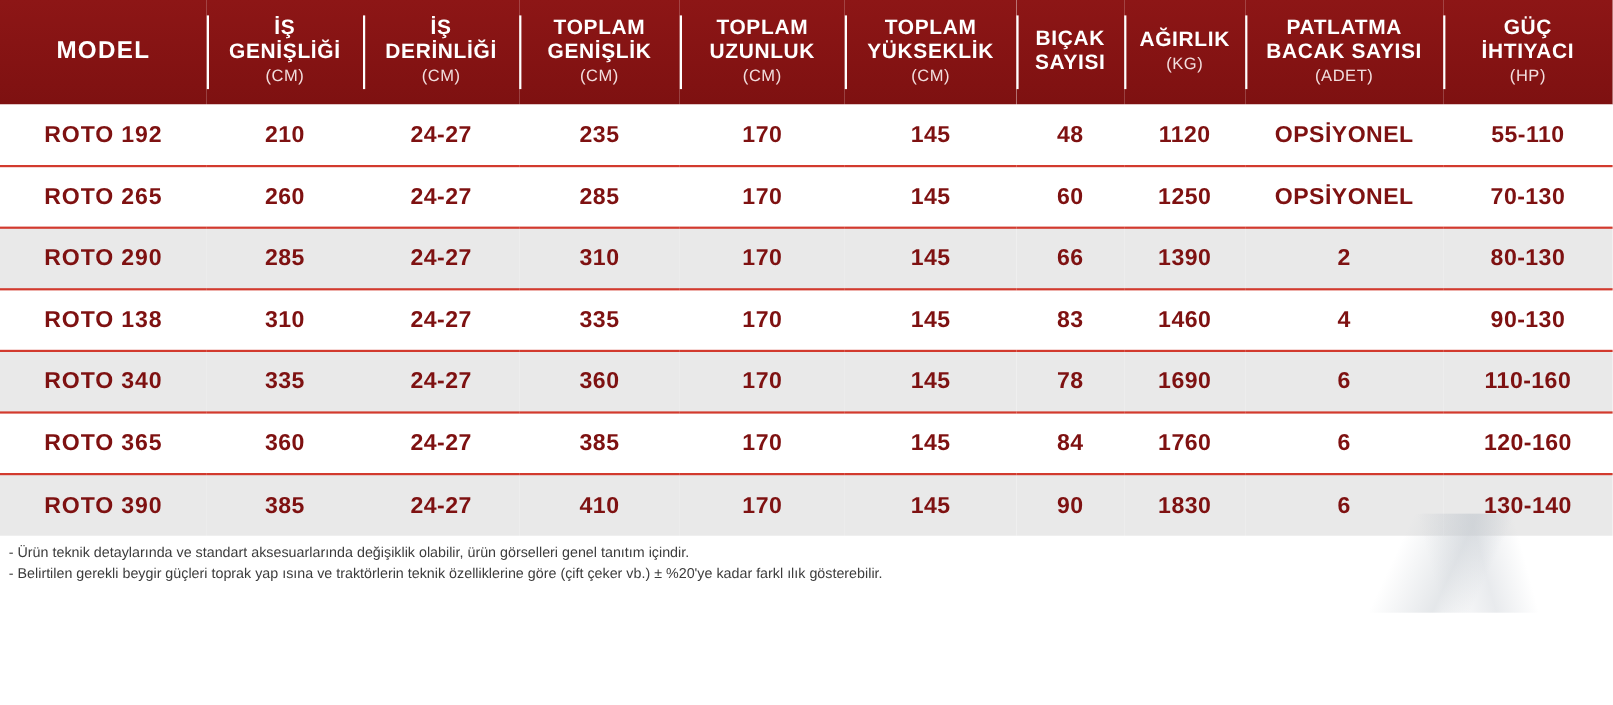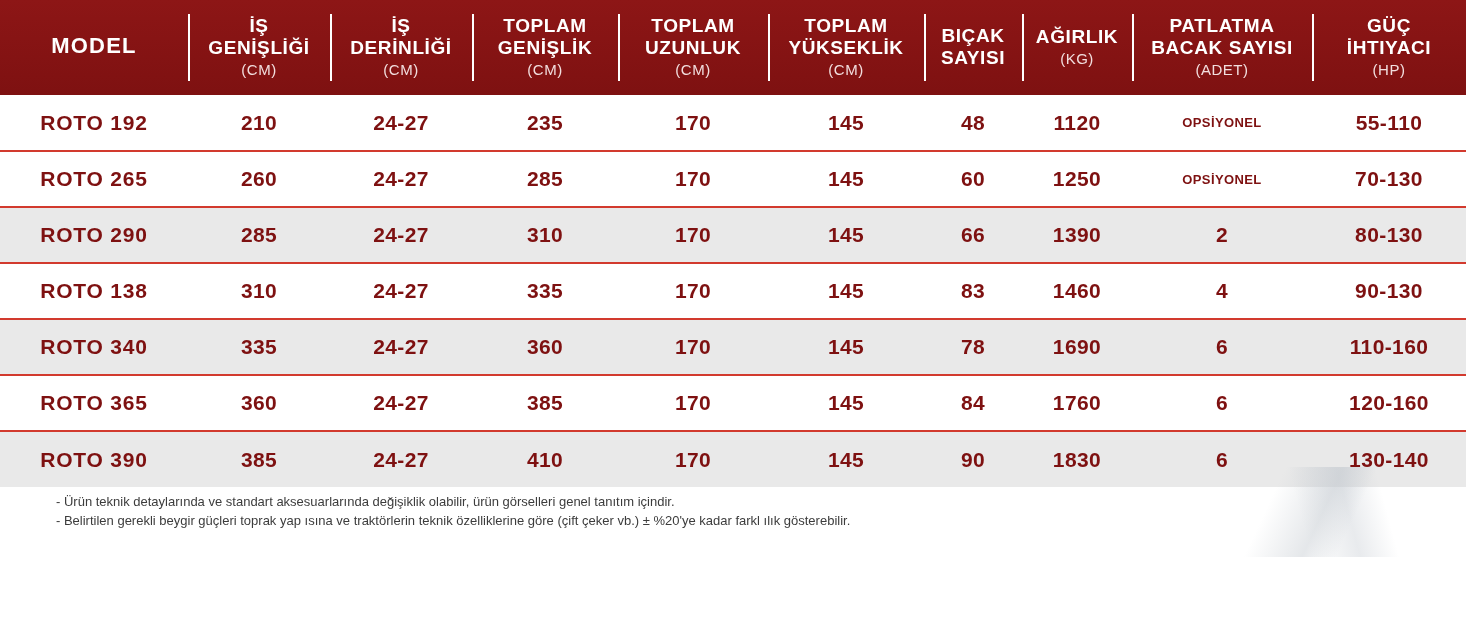--- a/index.html
+++ b/index.html
@@ -90,29 +90,28 @@
     background: #ffffff;
   }
   tbody tr.even-row {
     background: #e9e9e9;
   }
   tbody td.model-col {
     font-size: 21px;
     letter-spacing: 0.8px;
   }
   tbody td.opt-cell {
-    font-size: 13px;
+    font-size: 21px;
     letter-spacing: 0.4px;
   }
 
   
   .footnotes {
     padding: 6px 8px 4px 8px;
     position: relative;
-    margin-left: 48px;
   }
   .footnotes .note {
     font-size: 13px;
     color: #3c3c3c;
     line-height: 1.45;
     white-space: nowrap;
   }
 
   
   .watermark {

